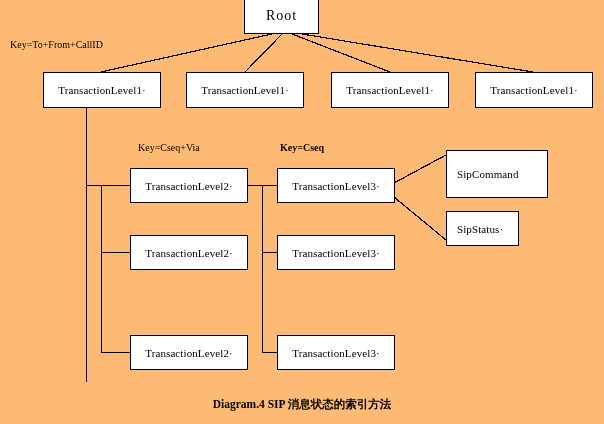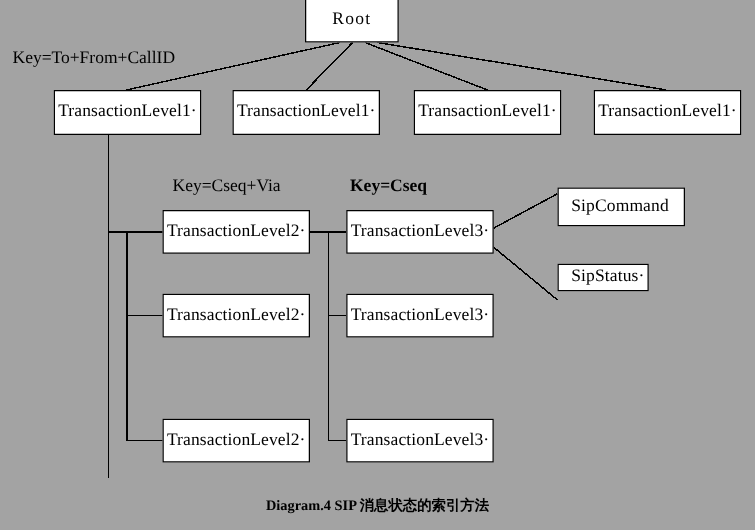--- a/index.html
+++ b/index.html
@@ -5,57 +5,57 @@
 <style>
   html, body {
     margin: 0;
     padding: 0;
     background: #ffffff;
   }
   #canvas {
     position: relative;
     width: 604px;
     height: 424px;
-    background: #a3a3a3;
+    background: #fdba74;
     font-family: "Liberation Serif", "DejaVu Serif", serif;
     overflow: hidden;
   }
   #svg-layer {
     position: absolute;
     left: 0;
     top: 0;
     width: 604px;
     height: 424px;
   }
   .node {
     position: absolute;
     box-sizing: border-box;
     border: 1px solid #000000;
     background: #ffffff;
     display: flex;
     align-items: center;
     justify-content: center;
     font-family: "Liberation Serif", "DejaVu Serif", serif;
-    font-size: 14px;
+    font-size: 11px;
     color: #000000;
     letter-spacing: 0.1px;
     white-space: nowrap;
   }
   .node.left-text {
     justify-content: flex-start;
     padding-left: 10px;
   }
   .node-root {
     font-size: 14px;
     letter-spacing: 1px;
   }
   .key-label {
     position: absolute;
     font-family: "Liberation Serif", "DejaVu Serif", serif;
-    font-size: 14px;
+    font-size: 10px;
     color: #000000;
     white-space: nowrap;
   }
   .caption {
     position: absolute;
     font-family: "Liberation Serif", "DejaVu Serif", serif;
     font-size: 11.5px;
     font-weight: bold;
     color: #000000;
     white-space: nowrap;
@@ -126,22 +126,22 @@
   <div class="node" style="left:277px; top:168px; width:118px; height:35px;">
     <span>TransactionLevel3·</span>
   </div>
   <div class="node" style="left:277px; top:235px; width:118px; height:35px;">
     <span>TransactionLevel3·</span>
   </div>
   <div class="node" style="left:277px; top:335px; width:118px; height:35px;">
     <span>TransactionLevel3·</span>
   </div>
 
-  <div class="node left-text" style="left:446px; top:150px; width:102px; height:31px;align-items:center;">
+  <div class="node left-text" style="left:446px; top:150px; width:102px; height:48px;align-items:center;">
     <span>SipCommand</span>
   </div>
-  <div class="node left-text" style="left:446px; top:211px; width:73px; height:22px;">
+  <div class="node left-text" style="left:446px; top:211px; width:73px; height:35px;">
     <span>SipStatus·</span>
   </div>
 
   <div class="caption" style="left:0px; top:397px; width:604px;">Diagram.4 SIP 消息状态的索引方法</div>
 
 </div>
 
 </body></html>

